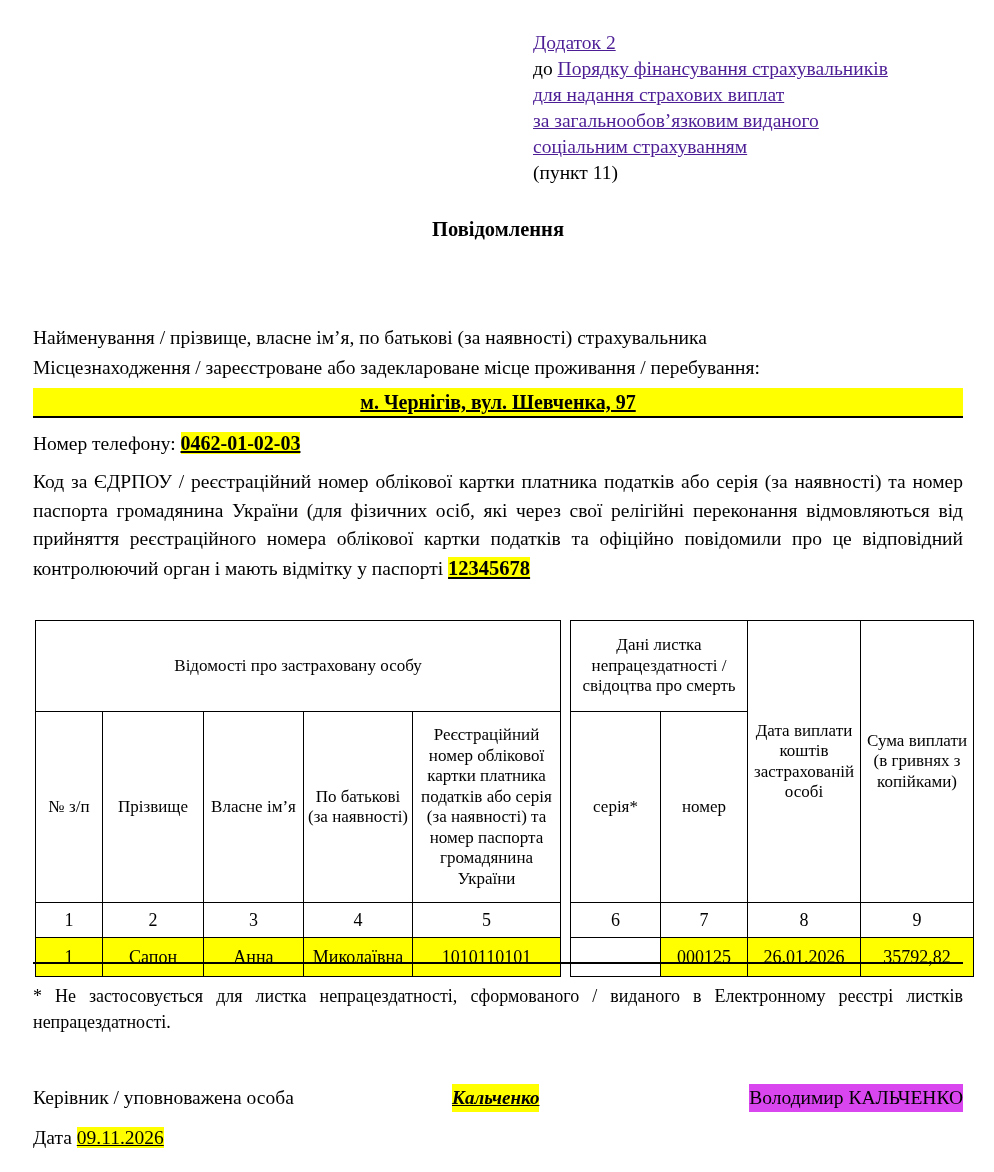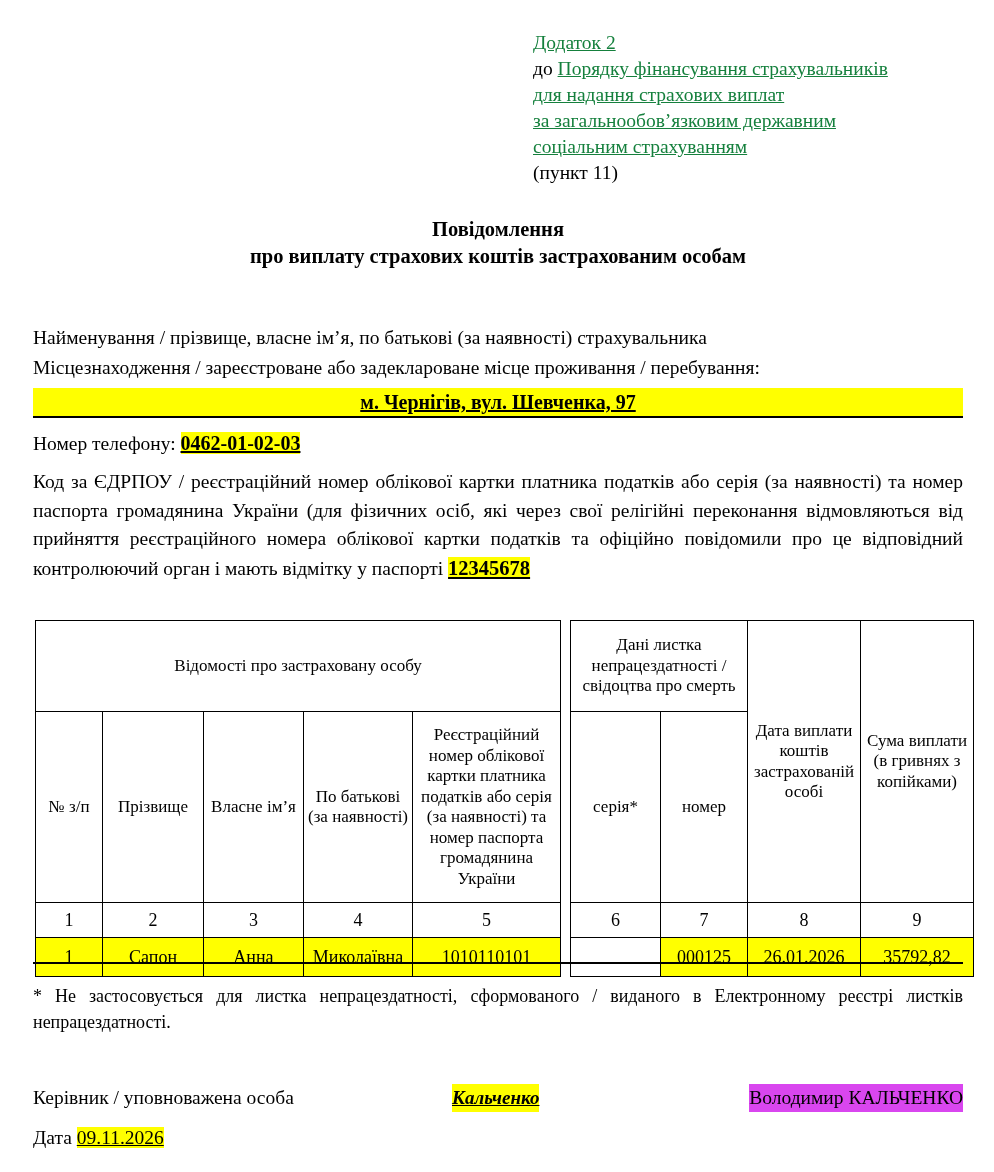--- a/index.html
+++ b/index.html
@@ -26,21 +26,21 @@
   
   .ref-block {
     position: absolute;
     left: 533px;
     top: 30px;
     width: 430px;
     font-size: 19.5px;
     line-height: 26px;
   }
   .ref-link {
-    color: #15803d;
+    color: #4c1d95;
     text-decoration: underline;
   }
   .ref-plain {
     color: #000000;
     text-decoration: none;
   }
   .ref-line { white-space: nowrap; }
   .ref-point {
     color: #000;
     font-size: 19.5px;
@@ -220,31 +220,30 @@
     <div class="ref-line">
       <span class="ref-link">Додаток 2</span>
     </div>
     <div class="ref-line">
       <span class="ref-plain">до </span><span class="ref-link">Порядку фінансування страхувальників</span>
     </div>
     <div class="ref-line">
       <span class="ref-link">для надання страхових виплат</span>
     </div>
     <div class="ref-line">
-      <span class="ref-link">за загальнообов’язковим державним</span>
+      <span class="ref-link">за загальнообов’язковим виданого</span>
     </div>
     <div class="ref-line">
       <span class="ref-link">соціальним страхуванням</span>
     </div>
     <div class="ref-line ref-point">(пункт 11)</div>
   </div>
 
   <div class="doc-title">
     <span>Повідомлення</span>
-    <span class="l2">про виплату страхових коштів застрахованим особам</span>
   </div>
 
   <div class="field-caption" id="caption-name">Найменування / прізвище, власне ім’я, по батькові (за наявності) страхувальника</div>
   <div class="field-caption" id="caption-address">Місцезнаходження / зареєстроване або задеклароване місце проживання / перебування:</div>
 
   <div class="hl-field" id="address-field">
     <span>м. Чернігів, вул. Шевченка, 97</span>
   </div>
 
   <div class="phone-line">

